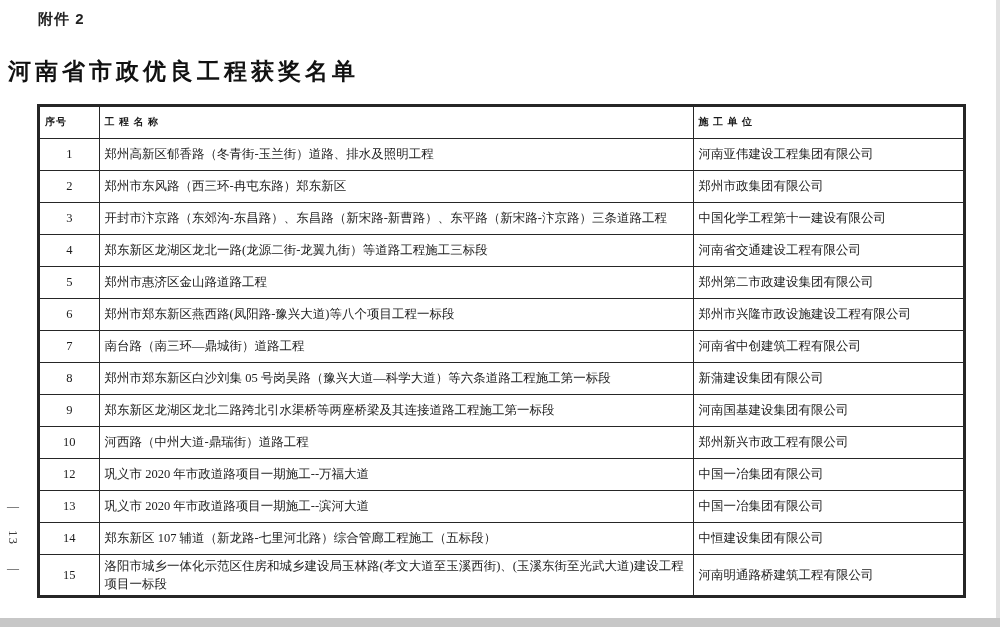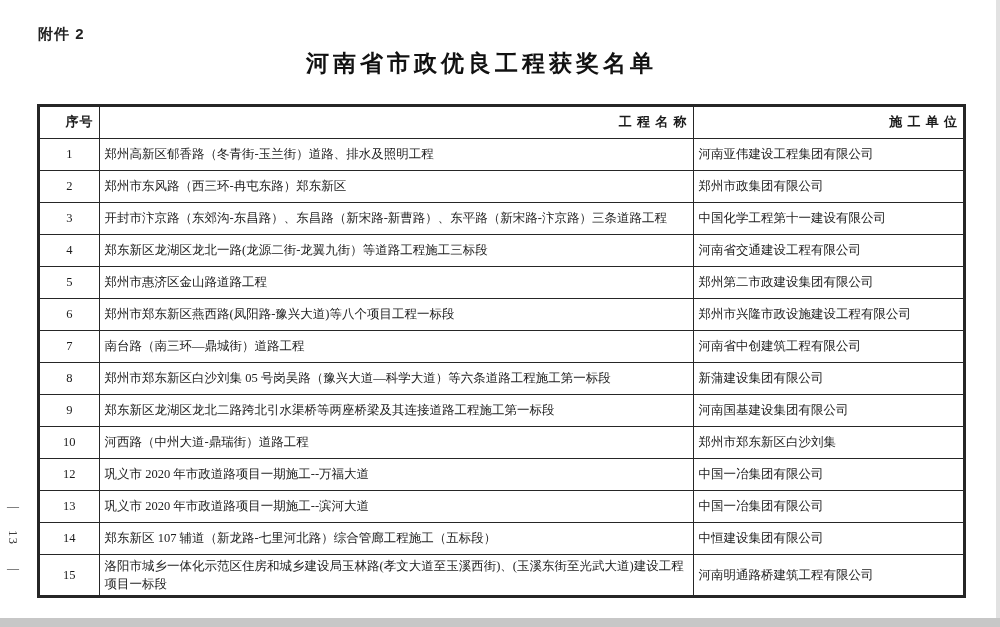--- a/index.html
+++ b/index.html
@@ -7,33 +7,32 @@
     width: 1000px; height: 627px;
     background: #ffffff;
     position: relative;
     overflow: hidden;
     font-family: "Liberation Serif", "DejaVu Serif", serif;
     color: #1b1b1b;
   }
 
   .attachment-label {
     position: absolute;
-    left: 38px; top: 25px;
+    left: 38px; top: 10px;
     font-family: "Liberation Sans", "DejaVu Sans", sans-serif;
     font-size: 15px;
     font-weight: 700;
     letter-spacing: 1px;
     color: #222;
   }
 
   .doc-title {
     position: absolute;
     left: 0; right: 37px; top: 48px;
-    margin: 0;
-    text-align: center;
+    margin: 8px;
     font-family: "Liberation Sans", "DejaVu Sans", sans-serif;
     font-size: 23px;
     font-weight: 700;
     letter-spacing: 4px;
     color: #111;
   }
 
   
   .side-page-number {
     position: absolute;
@@ -63,23 +62,23 @@
   }
   table.awards th, table.awards td {
     border: 1px solid #262626;
     padding: 2px 5px;
     line-height: 1.45;
     word-break: break-all;
     vertical-align: middle;
   }
   table.awards th {
     height: 27px;
-    font-size: 13px;
+    font-size: 10px;
     font-weight: 700;
-    text-align: right;
+    text-align: left;
     letter-spacing: 1px;
   }
   table.awards td { height: 27px; }
   table.awards td.idx { text-align: center; }
   table.awards { outline: 1px solid #262626; }
 
   
   .scan-edge-bottom {
     position: absolute; left: 0; right: 0; bottom: 0;
     height: 9px; background: #c7c7c7;
@@ -159,21 +158,21 @@
           <td>新蒲建设集团有限公司</td>
         </tr>
         <tr>
           <td class="idx">9</td>
           <td>郑东新区龙湖区龙北二路跨北引水渠桥等两座桥梁及其连接道路工程施工第一标段</td>
           <td>河南国基建设集团有限公司</td>
         </tr>
         <tr>
           <td class="idx">10</td>
           <td>河西路（中州大道-鼎瑞街）道路工程</td>
-          <td>郑州市郑东新区白沙刘集</td>
+          <td>郑州新兴市政工程有限公司</td>
         </tr>
         <tr>
           <td class="idx">12</td>
           <td>巩义市 2020 年市政道路项目一期施工--万福大道</td>
           <td>中国一冶集团有限公司</td>
         </tr>
         <tr>
           <td class="idx">13</td>
           <td>巩义市 2020 年市政道路项目一期施工--滨河大道</td>
           <td>中国一冶集团有限公司</td>

